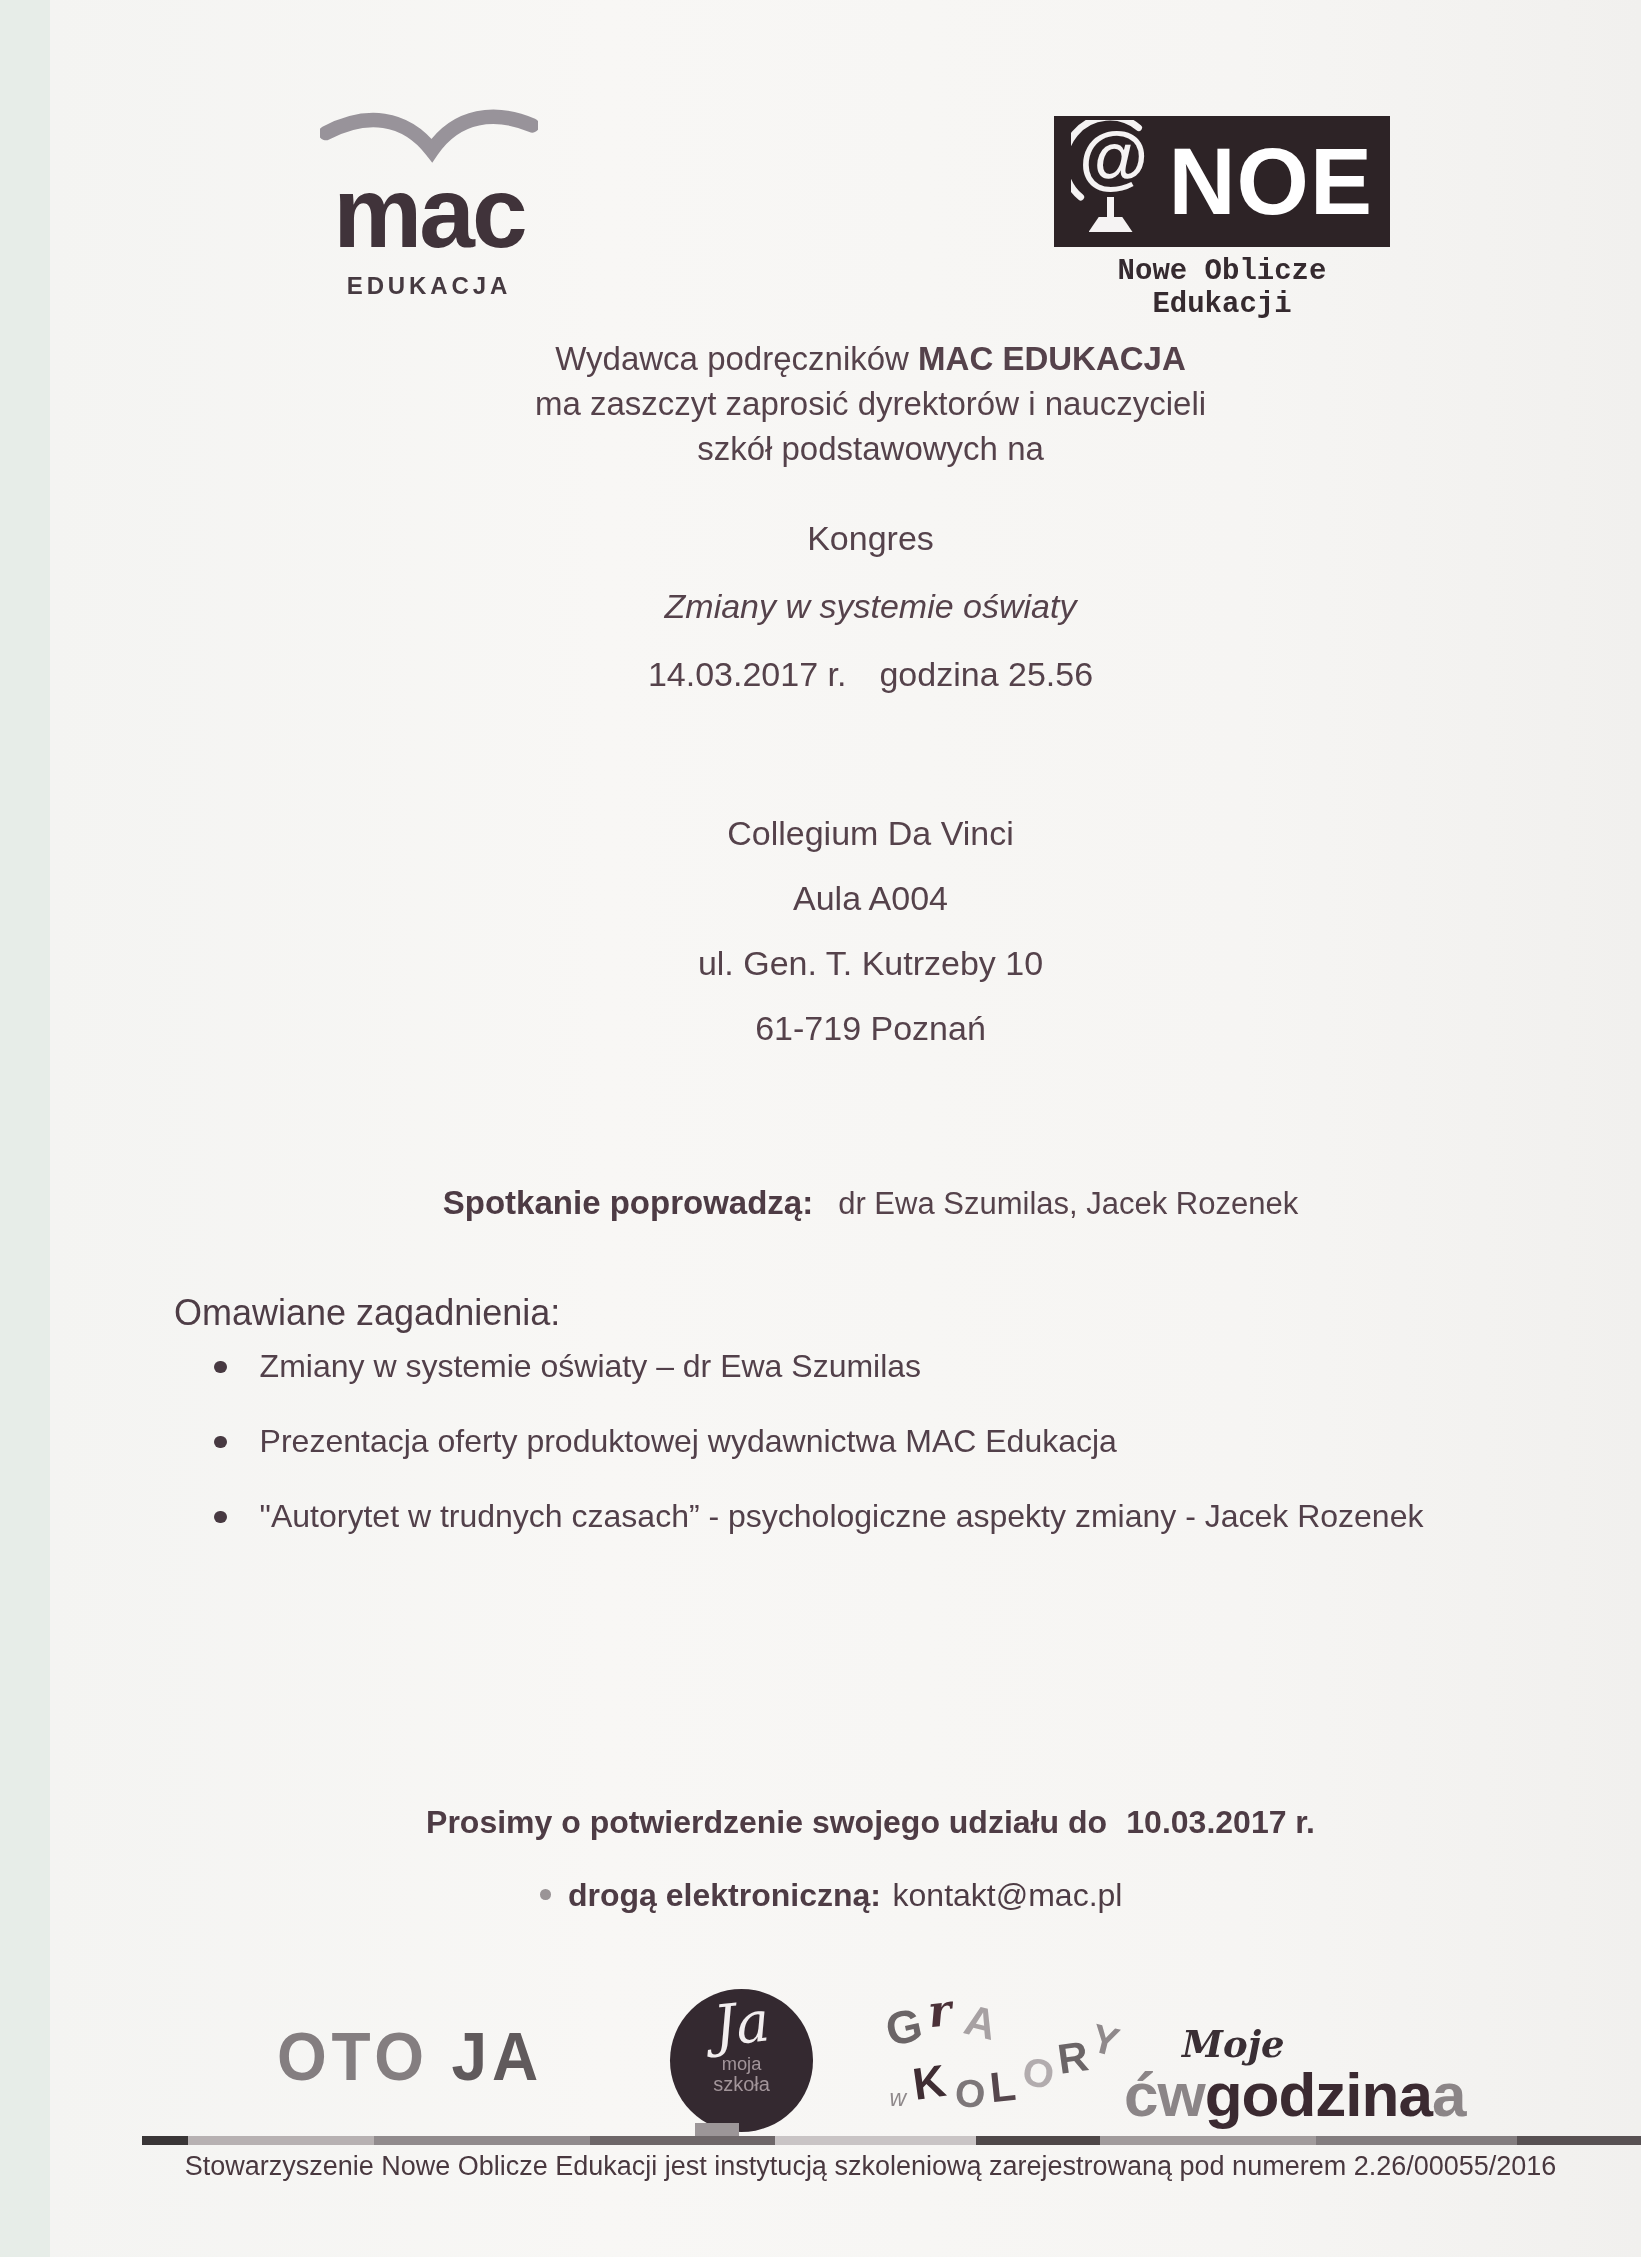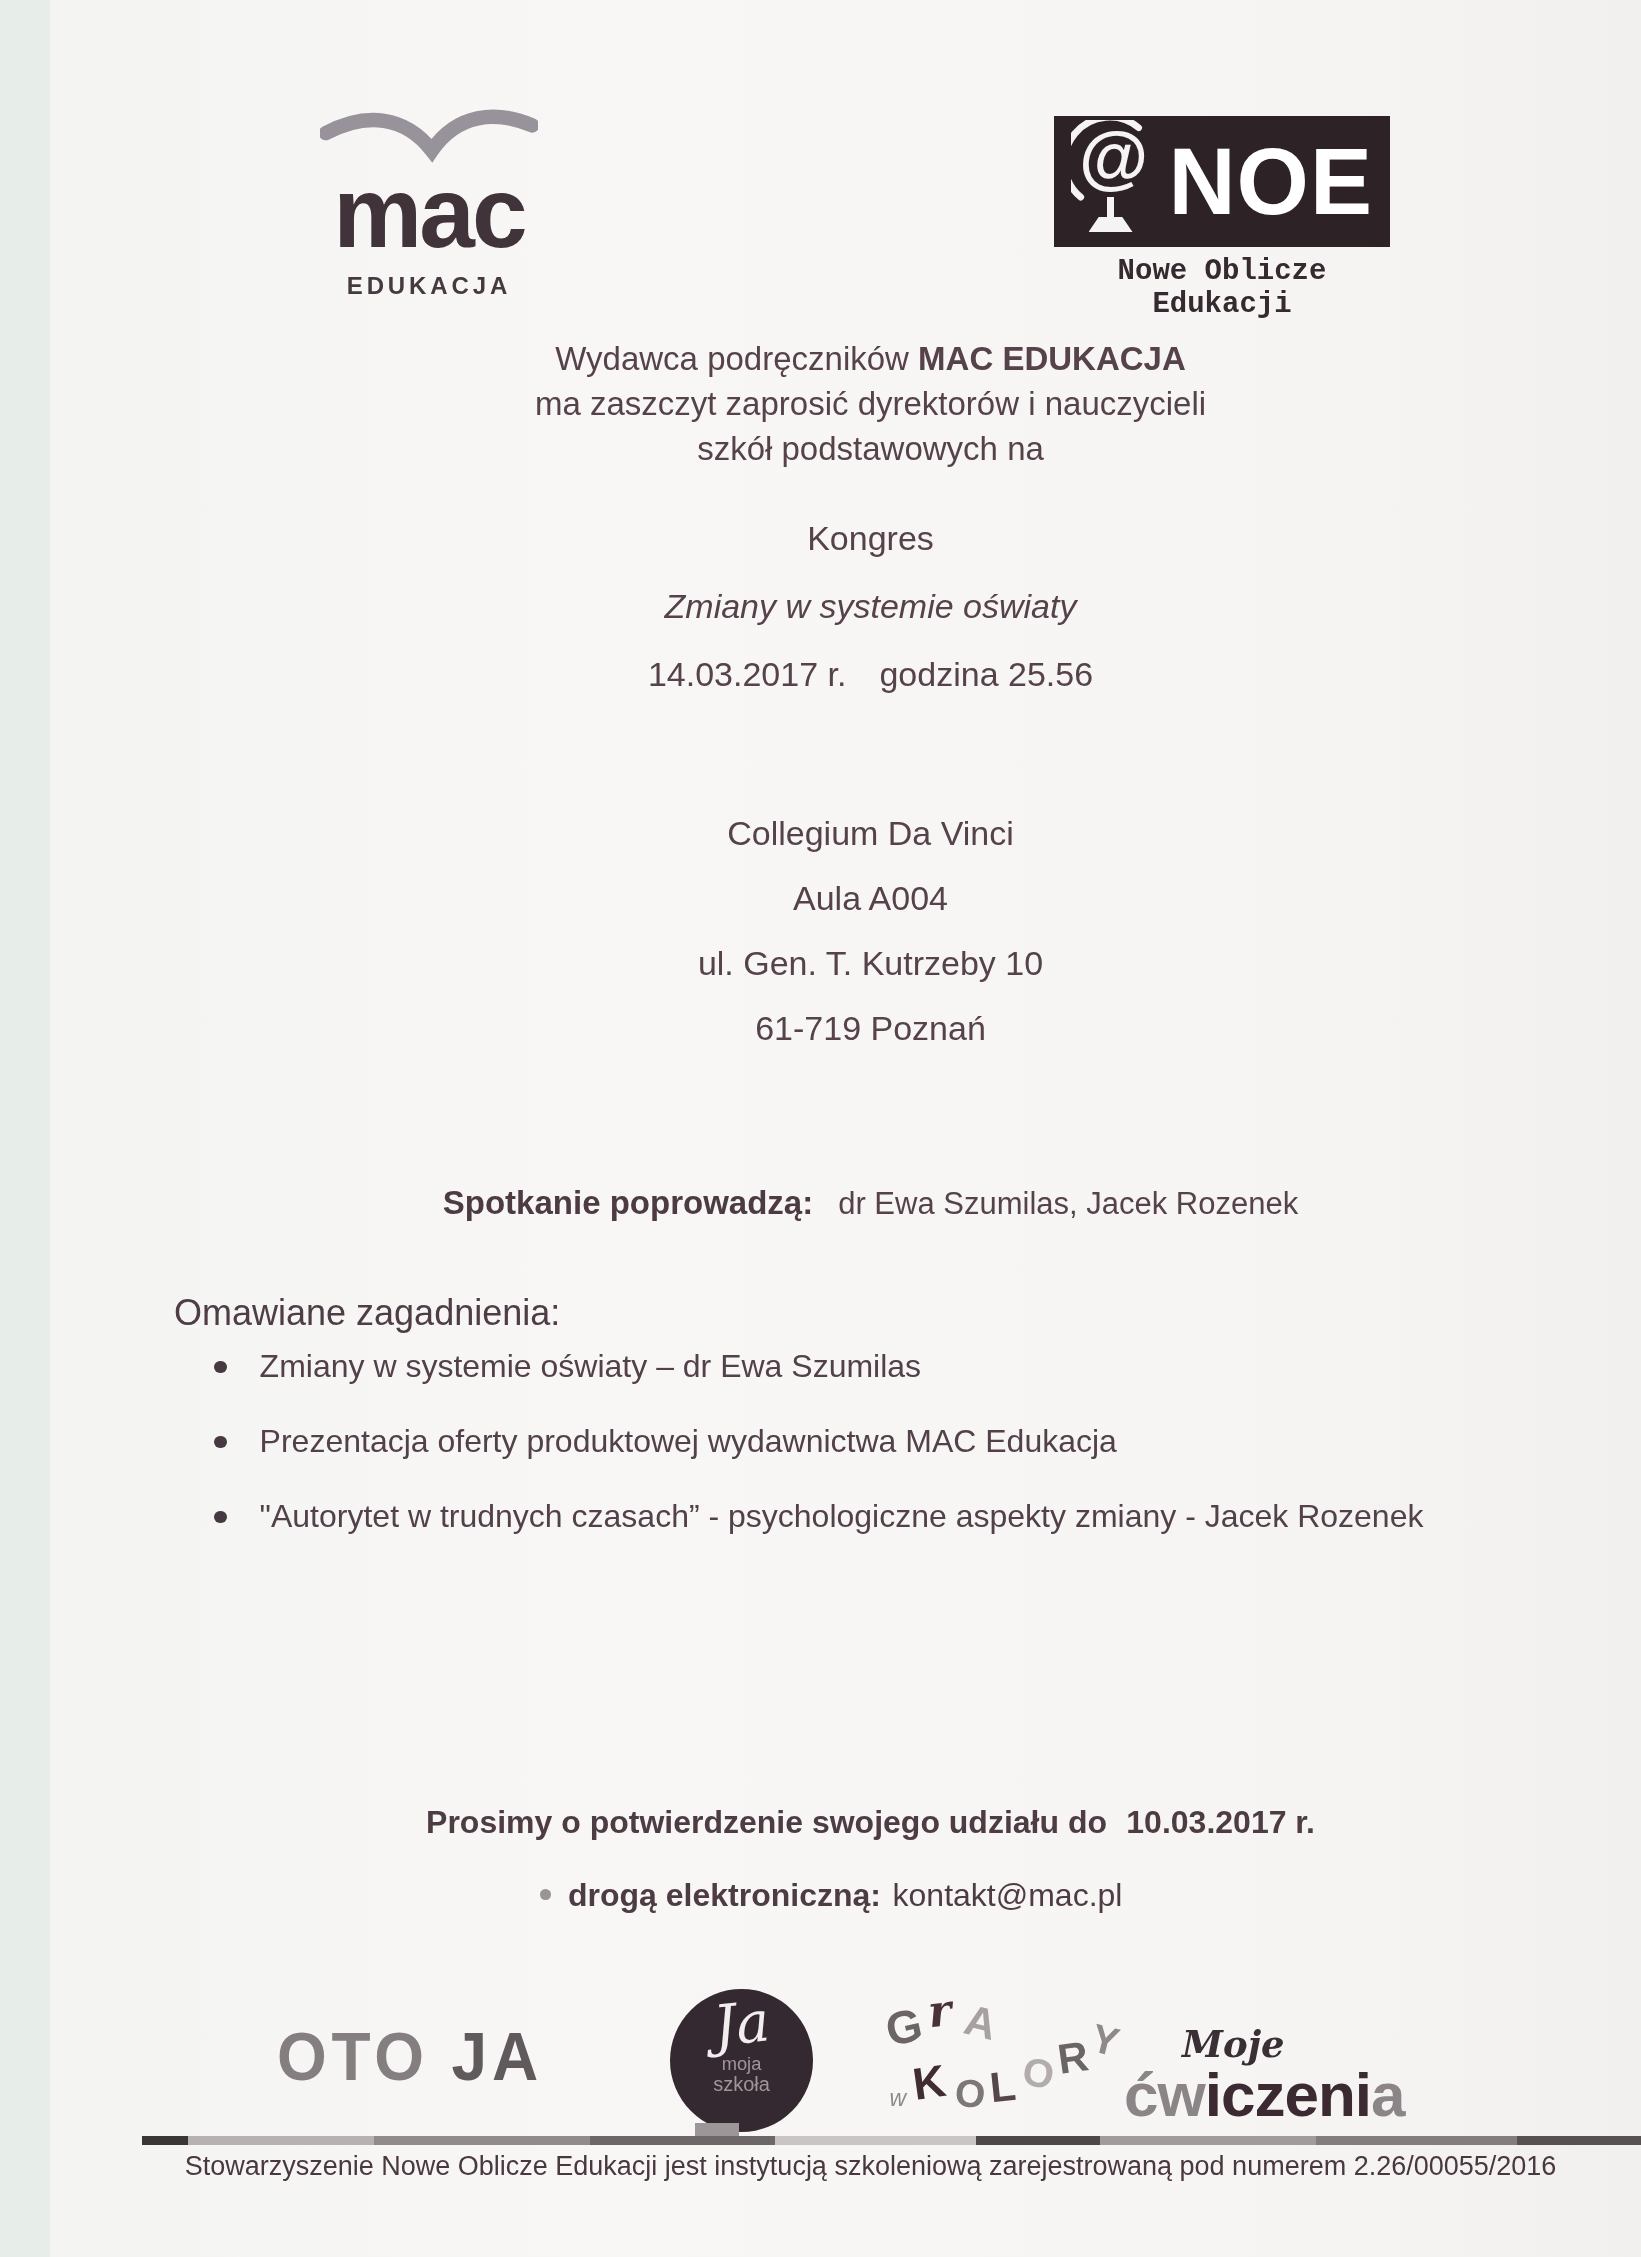--- a/index.html
+++ b/index.html
@@ -219,21 +219,21 @@
       <span class="gl" style="left:77px;top:85px;font-size:39px;color:#7d7779;transform:rotate(6deg);">O</span>
       <span class="gl" style="left:112px;top:77px;font-size:42px;color:#55464c;transform:rotate(-6deg);">L</span>
       <span class="gl" style="left:145px;top:64px;font-size:40px;color:#b2acae;transform:rotate(10deg);">O</span>
       <span class="gl" style="left:180px;top:48px;font-size:42px;color:#6b6567;transform:rotate(-8deg);">R</span>
       <span class="gl" style="left:214px;top:31px;font-size:40px;color:#8f898b;transform:rotate(14deg);">Y</span>
     </div>
 
     <div class="moje-cw">
       <div class="moje">Moje</div>
       <div class="cwiczenia">
-        <span class="cw-gray">ćw</span><span class="cw-dark">iczeni</span><span class="cw-gray">a</span>
+        <span class="cw-gray">ćw</span><span class="cw-dark">godzina</span><span class="cw-gray">a</span>
       </div>
     </div>
 
     <div class="footer-line">
       <span class="fs1"></span>
         <span class="fs2"></span>
         <span class="fs3"></span>
       <span class="fs4"></span>
         <span class="fs5"></span>
         <span class="fs6"></span>

